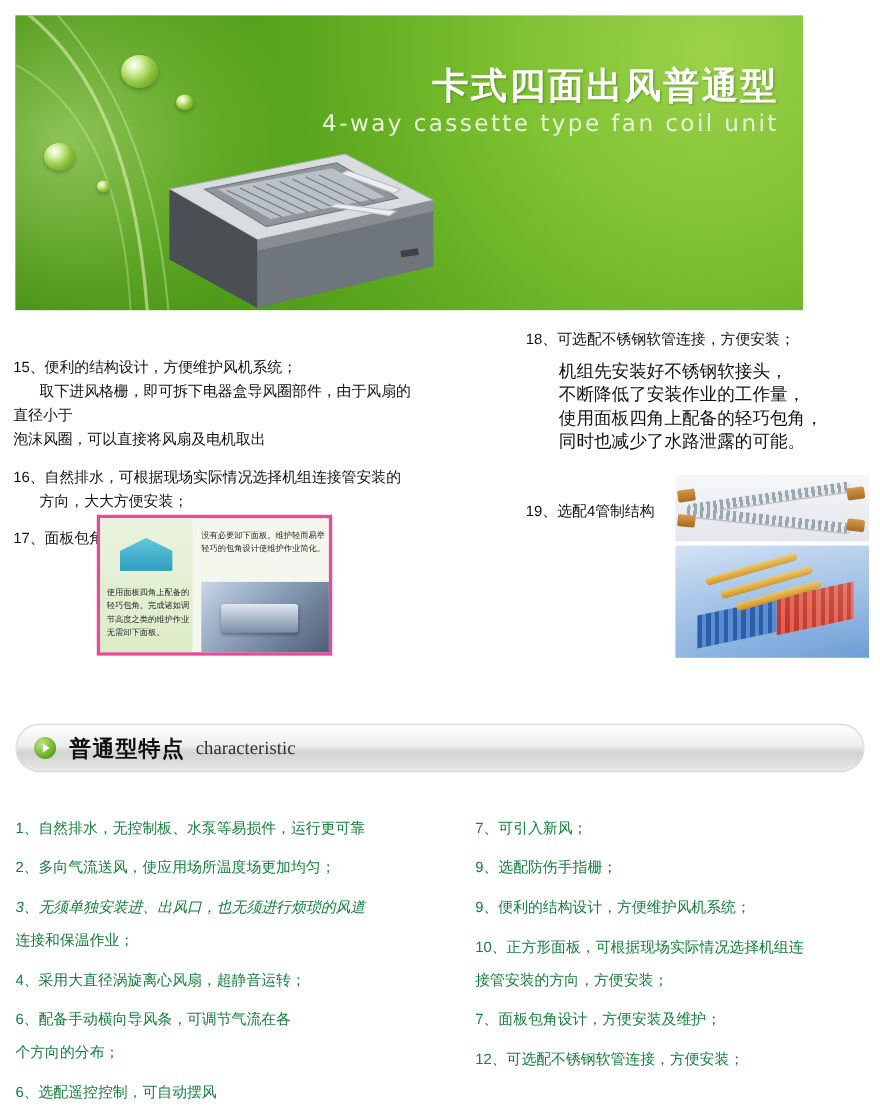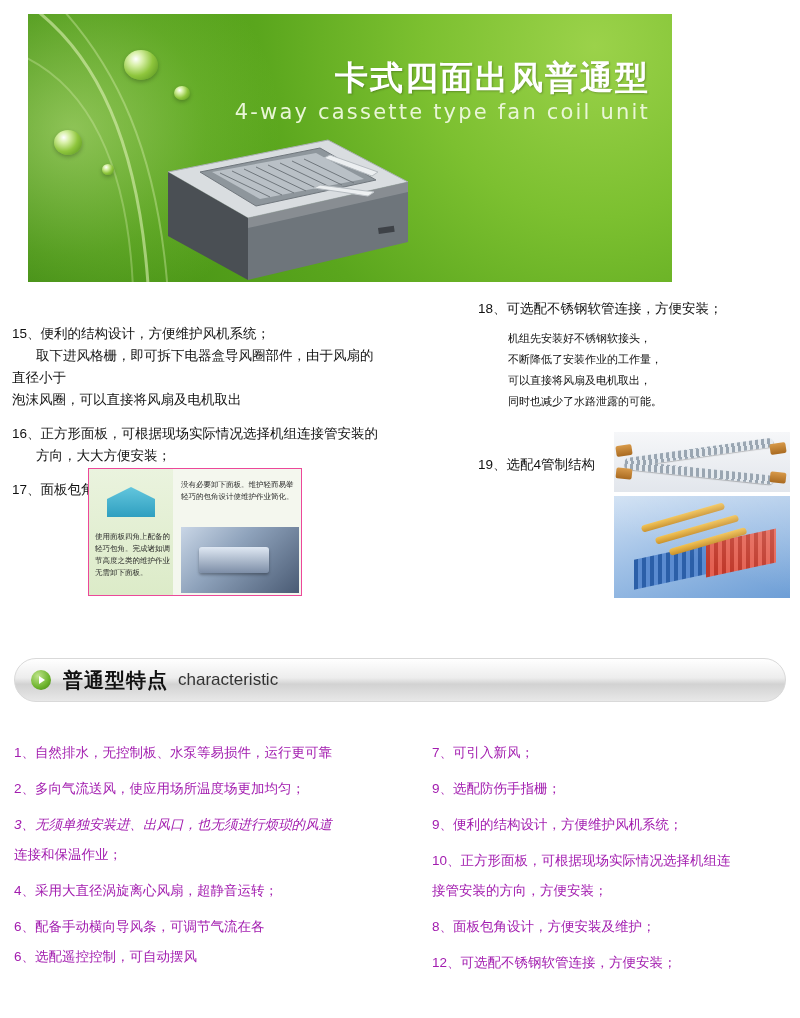--- a/index.html
+++ b/index.html
@@ -10,22 +10,22 @@
     background: #ffffff;
     font-family: "Liberation Sans", sans-serif;
     color: #1a1a1a;
     position: relative;
     overflow: hidden;
   }
 
   
   .hero {
     position: absolute;
-    left: 28px; top: 14px;
-    width: 644px; height: 268px;
+    left: 14px; top: 14px;
+    width: 716px; height: 268px;
     background:
       radial-gradient(circle at 88% 12%, #9bd24a 0%, #7cc030 28%, #5aa61d 55%, #3f8a12 100%);
     overflow: hidden;
   }
   .hero-leaf {
     position: absolute;
     left: -40px; top: -30px;
     width: 300px; height: 330px;
     background:
       radial-gradient(ellipse at 30% 40%, rgba(200,235,140,0.55) 0%, rgba(150,210,80,0.25) 45%, rgba(110,180,50,0) 70%);
@@ -69,29 +69,29 @@
   .unit { position:absolute; left: 100px; top: 96px; width: 300px; height: 180px; }
 
   
   .col-left  { position:absolute; left: 12px;  top: 298px; width: 370px; margin-top: 25px; }
   .col-right { position:absolute; left: 478px; top: 298px; width: 320px; }
 
   .item { margin-bottom: 12px; font-size: 13.5px; line-height: 22px; color:#111; }
   .item .num { white-space: nowrap; }
   .item p { margin: 0; }
   .indent { text-indent: 24px; }
-  .sub-block { margin-top: 8px; margin-left: 30px; font-size: 11px; line-height: 21px; color:#111; }
+  .sub-block { margin-top: 8px; margin-left: 30px; font-size: 16px; line-height: 21px; color:#111; }
   .sub-block p { margin: 0; }
 
   
   .photo-left {
     position: absolute;
     left: 88px; top: 468px;
     width: 214px; height: 128px;
-    border: 1px solid #ec4899;
+    border: 3px solid #ec4899;
     background: #f4f7ee;
     overflow: hidden;
   }
   .photo-left .pl-green {
     position:absolute; left:0; top:0; width: 84px; height:100%;
     background: linear-gradient(180deg,#eaf3de,#dcebc8);
   }
   .photo-left .pl-icon {
     position:absolute; left: 18px; top: 18px; width: 48px; height: 30px;
     background: linear-gradient(180deg,#63c6dd,#2f9fc0);
@@ -180,26 +180,26 @@
     margin-left: 16px; margin-right: 12px;
     display:flex; align-items:center; justify-content:center;
     flex: 0 0 auto;
   }
   .bar-bullet .tri {
     width:0; height:0; border-left: 6px solid #ffffff;
     border-top: 4px solid transparent; border-bottom: 4px solid transparent;
     margin-left: 2px;
   }
   .bar-title-cn { font-size: 20px; font-weight: bold; color: #111; letter-spacing:1px; }
-  .bar-title-en { font-size: 17px; color: #333; margin-left: 10px; font-family:Liberation Sans, sans-serif;}
+  .bar-title-en { font-size: 17px; color: #333; margin-left: 10px; font-family:Liberation Serif, serif;}
 
   
   .feat-left  { position:absolute; left: 14px;  top: 738px; width: 400px; }
   .feat-right { position:absolute; left: 432px; top: 738px; width: 360px; }
-  .feat { font-size: 13.5px; line-height: 30px; color:#a21caf; }
+  .feat { font-size: 13.5px; line-height: 30px; color:#15803d; }
   .feat p { margin: 0 0 6px 0; }
 </style>
 </head>
 <body>
 
 <div class="hero">
   <div class="hero-leaf"></div>
 
   <svg class="hero-leaf-veins" viewBox="0 0 260 300">
     <path d="M10,10 C80,60 120,150 130,290" stroke="rgba(230,245,190,0.55)" stroke-width="3" fill="none"></path>
@@ -245,21 +245,21 @@
 
 <div class="col-left">
 
   <div class="item">
     <p><span class="num">15、</span><span>便利的结构设计，方便维护风机系统；</span></p>
     <p class="indent">取下进风格栅，即可拆下电器盒导风圈部件，由于风扇的直径小于</p>
     <p>泡沫风圈，可以直接将风扇及电机取出</p>
   </div>
 
   <div class="item">
-    <p><span class="num">16、</span><span>正方形面板，可根据现场实际情况选择机组连接管安装的</span></p>
+    <p><span class="num">16、</span><span>自然排水，可根据现场实际情况选择机组连接管安装的</span></p>
     <p class="indent">方向，大大方便安装；</p>
   </div>
 
   <div class="item">
     <p><span class="num">17、</span><span>面板包角设计，方便安装及维护；</span></p>
   </div>
 
 </div>
 
 <div class="photo-left">
@@ -270,21 +270,21 @@
   <div class="pl-img"></div>
 </div>
 
 <div class="col-right">
 
   <div class="item">
     <p><span class="num">18、</span><span>可选配不锈钢软管连接，方便安装；</span></p>
     <div class="sub-block">
       <p>机组先安装好不锈钢软接头，</p>
       <p>不断降低了安装作业的工作量，</p>
-      <p>可以直接将风扇及电机取出，</p>
+      <p>使用面板四角上配备的轻巧包角，</p>
       <p>同时也减少了水路泄露的可能。</p>
     </div>
   </div>
 
   <div class="item" style="margin-top:42px;">
     <p><span class="num">19、</span><span>选配4管制结构</span></p>
   </div>
 
 </div>
 
@@ -314,24 +314,25 @@
   <div class="bar-title-en">characteristic</div>
 </div>
 
 <div class="feat-left feat">
   <p>1、自然排水，无控制板、水泵等易损件，运行更可靠</p>
   <p>2、多向气流送风，使应用场所温度场更加均匀；</p>
   <p style="margin-bottom:0;font-style:italic;">3、无须单独安装进、出风口，也无须进行烦琐的风道</p>
   <p>连接和保温作业；</p>
   <p>4、采用大直径涡旋离心风扇，超静音运转；</p>
   <p style="margin-bottom:0;">6、配备手动横向导风条，可调节气流在各</p>
+  <p>个方向的分布；</p>
   <p>6、选配遥控控制，可自动摆风</p>
 </div>
 
 <div class="feat-right feat">
   <p>7、可引入新风；</p>
   <p>9、选配防伤手指栅；</p>
   <p>9、便利的结构设计，方便维护风机系统；</p>
   <p style="margin-bottom:0;">10、正方形面板，可根据现场实际情况选择机组连</p>
   <p>接管安装的方向，方便安装；</p>
-  <p>8、面板包角设计，方便安装及维护；</p>
+  <p>7、面板包角设计，方便安装及维护；</p>
   <p>12、可选配不锈钢软管连接，方便安装；</p>
 </div>
 
 </body></html>

